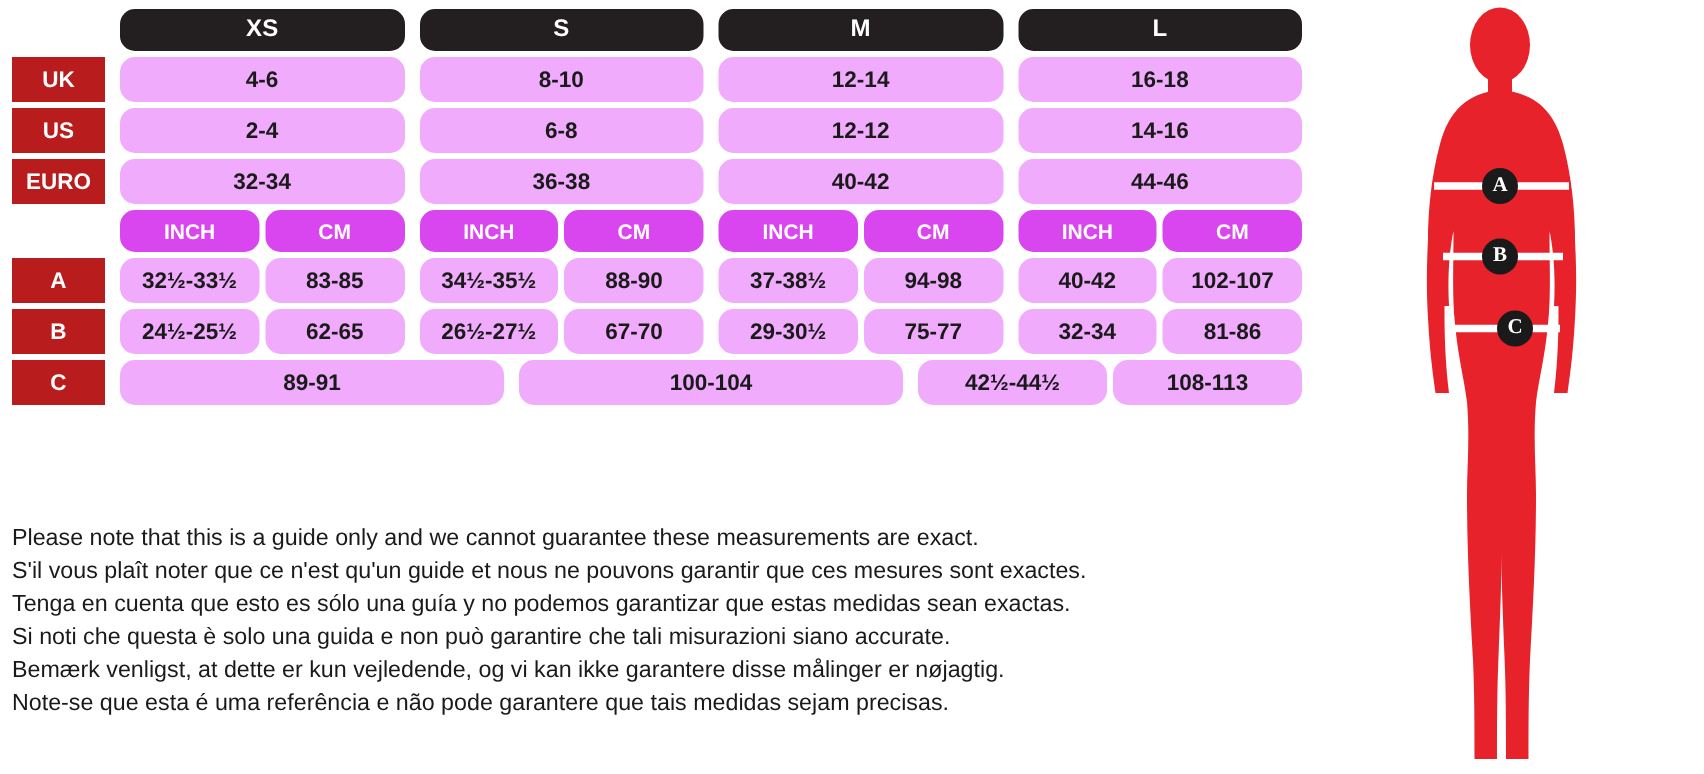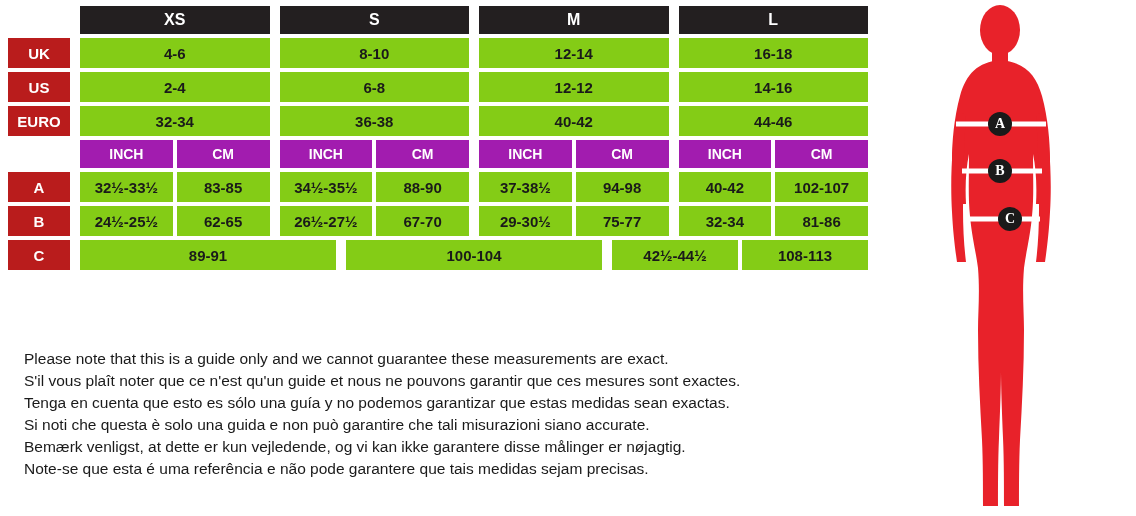--- a/index.html
+++ b/index.html
@@ -62,45 +62,46 @@
   }
   .size-group:last-child { margin-right: 0; }
 
   .cell {
     flex: 1 1 0;
     display: flex;
     align-items: center;
     justify-content: center;
     font-size: 15px;
     white-space: nowrap;
+    border-radius: 10px;
   }
   .cell.black {
     background: #231f20;
     color: #ffffff;
     font-weight: bold;
     font-size: 16px;
   }
   .cell.grey {
-    background: #84cc16;
+    background: #f0abfc;
     color: #1a1a1a;
     font-weight: bold;
   }
   .cell.dark {
-    background: #a21caf;
+    background: #d946ef;
     color: #ffffff;
     font-weight: bold;
     font-size: 14px;
   }
   .cell.half { flex: 1 1 50%; }
   .cell.gap { margin-right: 4px; }
 
   
   .notes {
     position: absolute;
-    left: 24px;
+    left: 8px;
     top: 348px;
     width: 880px;
   }
   .notes p {
     margin: 0 0 1px 0;
     font-size: 15.5px;
     line-height: 21px;
     color: #1a1a1a;
   }
 

